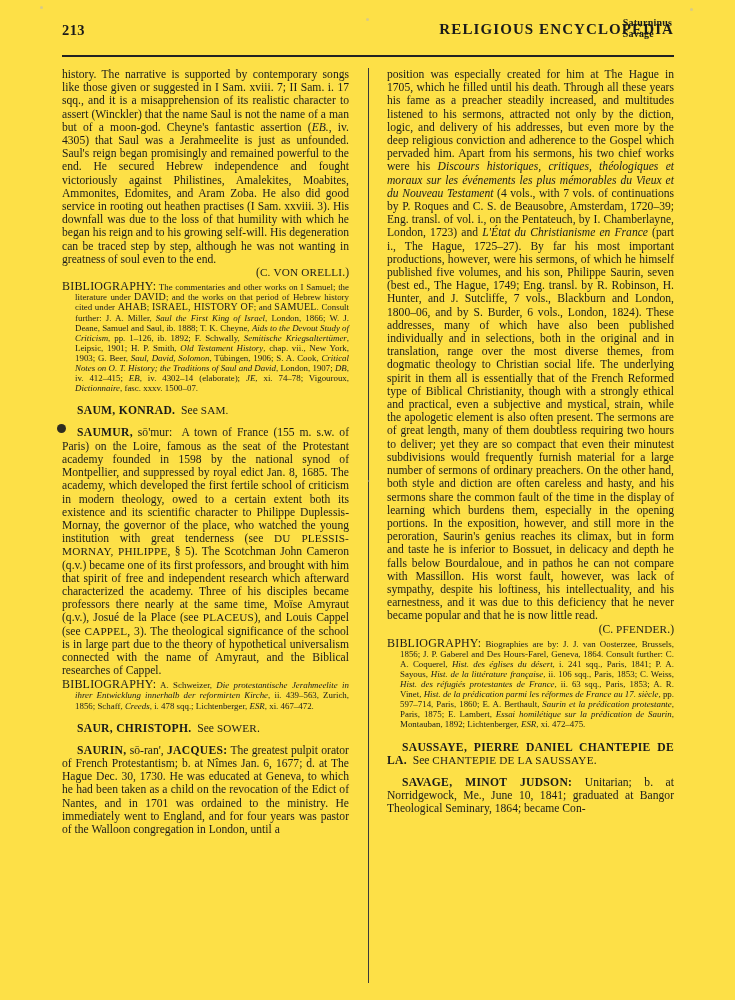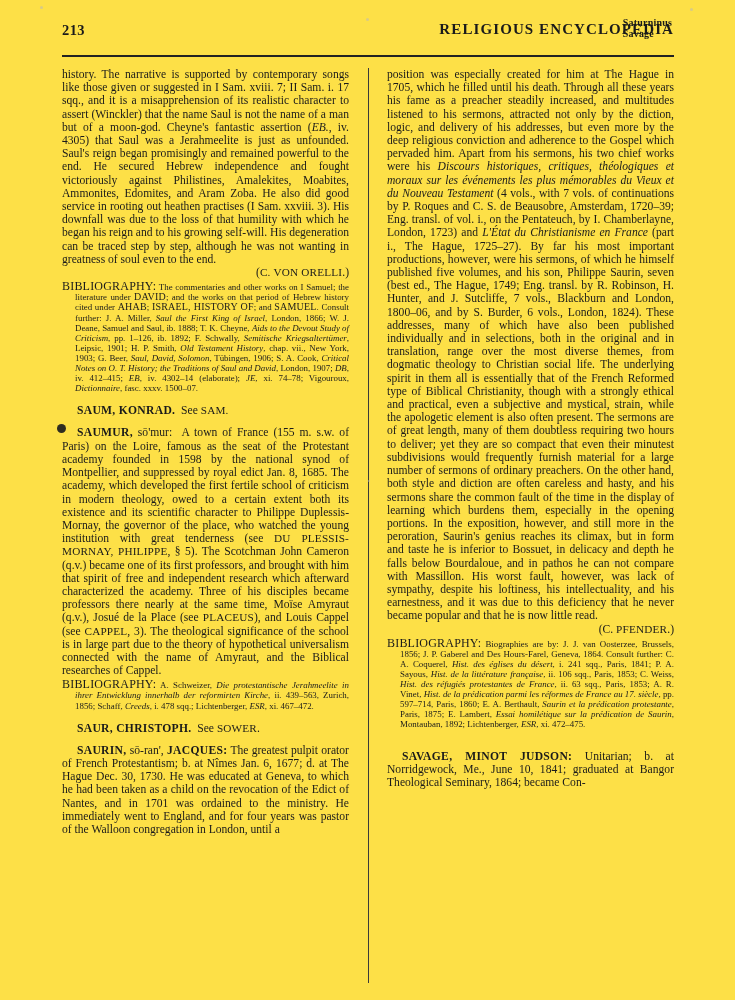--- a/index.html
+++ b/index.html
@@ -203,20 +203,21 @@
     </div>
 
     <div class="col col-right">
 
       <p class="body cont"><span>position was especially created for him at The Hague in 1705, which he filled until his death. Through all these years his fame as a preacher steadily increased, and multitudes listened to his sermons, attracted not only by the diction, logic, and delivery of his addresses, but even more by the deep religious conviction and adherence to the Gospel which pervaded him.   Apart from his sermons, his two chief works were his <i>Discours historiques, critiques, théologiques et moraux sur les événements les plus mémorables du Vieux et du Nouveau Testament</i> (4 vols., with 7 vols. of continuations by P. Roques and C. S. de Beausobre, Amsterdam, 1720–39; Eng. transl. of vol. i., on the Pentateuch, by I. Chamberlayne, London, 1723) and <i>L'État du Christianisme en France</i> (part i., The Hague, 1725–27). By far his most important productions, however, were his sermons, of which he himself published five volumes, and his son, Philippe Saurin, seven (best ed., The Hague, 1749; Eng. transl. by R. Robinson, H. Hunter, and J. Sutcliffe, 7 vols., Blackburn and London, 1800–06, and by S. Burder, 6 vols., London, 1824).   These addresses, many of which have also been published individually and in selections, both in the original and in translation, range over the most diverse themes, from dogmatic theology to Christian social life.   The underlying spirit in them all is essentially that of the French Reformed type of Biblical Christianity, though with a strongly ethical and practical, even a subjective and mystical, strain, while the apologetic element is also often present.   The sermons are of great length, many of them doubtless requiring two hours to deliver; yet they are so compact that even their minutest subdivisions would frequently furnish material for a large number of sermons of ordinary preachers.   On the other hand, both style and diction are often careless and hasty, and his sermons share the common fault of the time in the display of learning which burdens them, especially in the opening portions.   In the exposition, however, and still more in the peroration, Saurin's genius reaches its climax, but in form and taste he is inferior to Bossuet, in delicacy and depth he falls below Bourdaloue, and in pathos he can not compare with Massillon.   His worst fault, however, was lack of sympathy, despite his loftiness, his intellectuality, and his earnestness, and it was due to this deficiency that he never became popular and that he is now little read.</span><span class="sig">(C. <span class="sc">PFENDER</span>.)</span></p>
 
       <p class="biblio"><span class="lbl">BIBLIOGRAPHY:</span> <span>Biographies are by: J. J. van Oosterzee, Brussels, 1856; J. P. Gaberel and Des Hours-Farel, Geneva, 1864.   Consult further: C. A. Coquerel, <i>Hist. des églises du désert</i>, i. 241 sqq., Paris, 1841; P. A. Sayous, <i>Hist. de la littérature française</i>, ii. 106 sqq., Paris, 1853; C. Weiss, <i>Hist. des réfugiés protestantes de France</i>, ii. 63 sqq., Paris, 1853; A. R. Vinet, <i>Hist. de la prédication parmi les réformes de France au 17. siècle</i>, pp. 597–714, Paris, 1860; E. A. Berthault, <i>Saurin et la prédication protestante</i>, Paris, 1875; E. Lambert, <i>Essai homilétique sur la prédication de Saurin</i>, Montauban, 1892; Lichtenberger, <i>ESR</i>, xi. 472–475.</span></p>
 
       <div class="gap-md"></div>
 
+      <p class="head-entry"><span class="entry-name">SAUSSAYE, PIERRE DANIEL CHANTEPIE DE LA.</span>&nbsp; <span>See <span class="sc">CHANTEPIE DE LA SAUSSAYE</span>.</span></p>
 
       <div class="gap-md"></div>
 
       <p class="head-entry"><span class="entry-name">SAVAGE, MINOT JUDSON:</span> <span>Unitarian; b. at Norridgewock, Me., June 10, 1841; graduated at Bangor Theological Seminary, 1864; became Con-</span></p>
 
     </div>
   </div>
 
   <div class="blob" style="left:57px; top:424px;"></div>
   <div class="speck" style="left:40px;top:6px;width:3px;height:3px;"></div>

